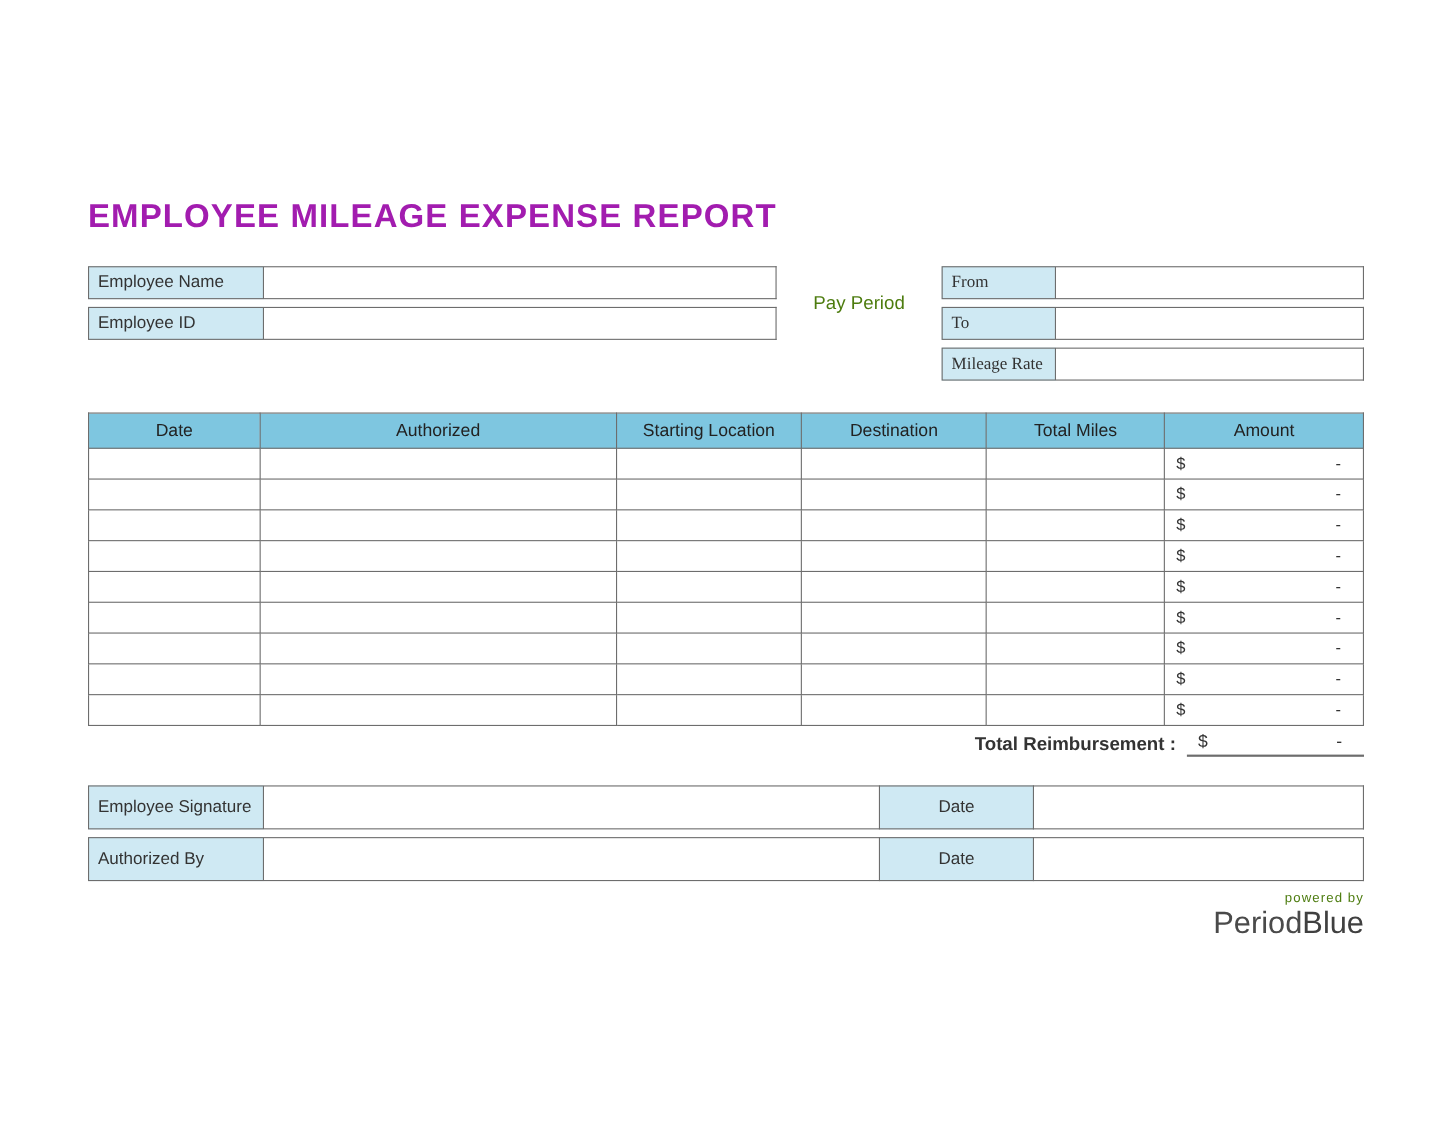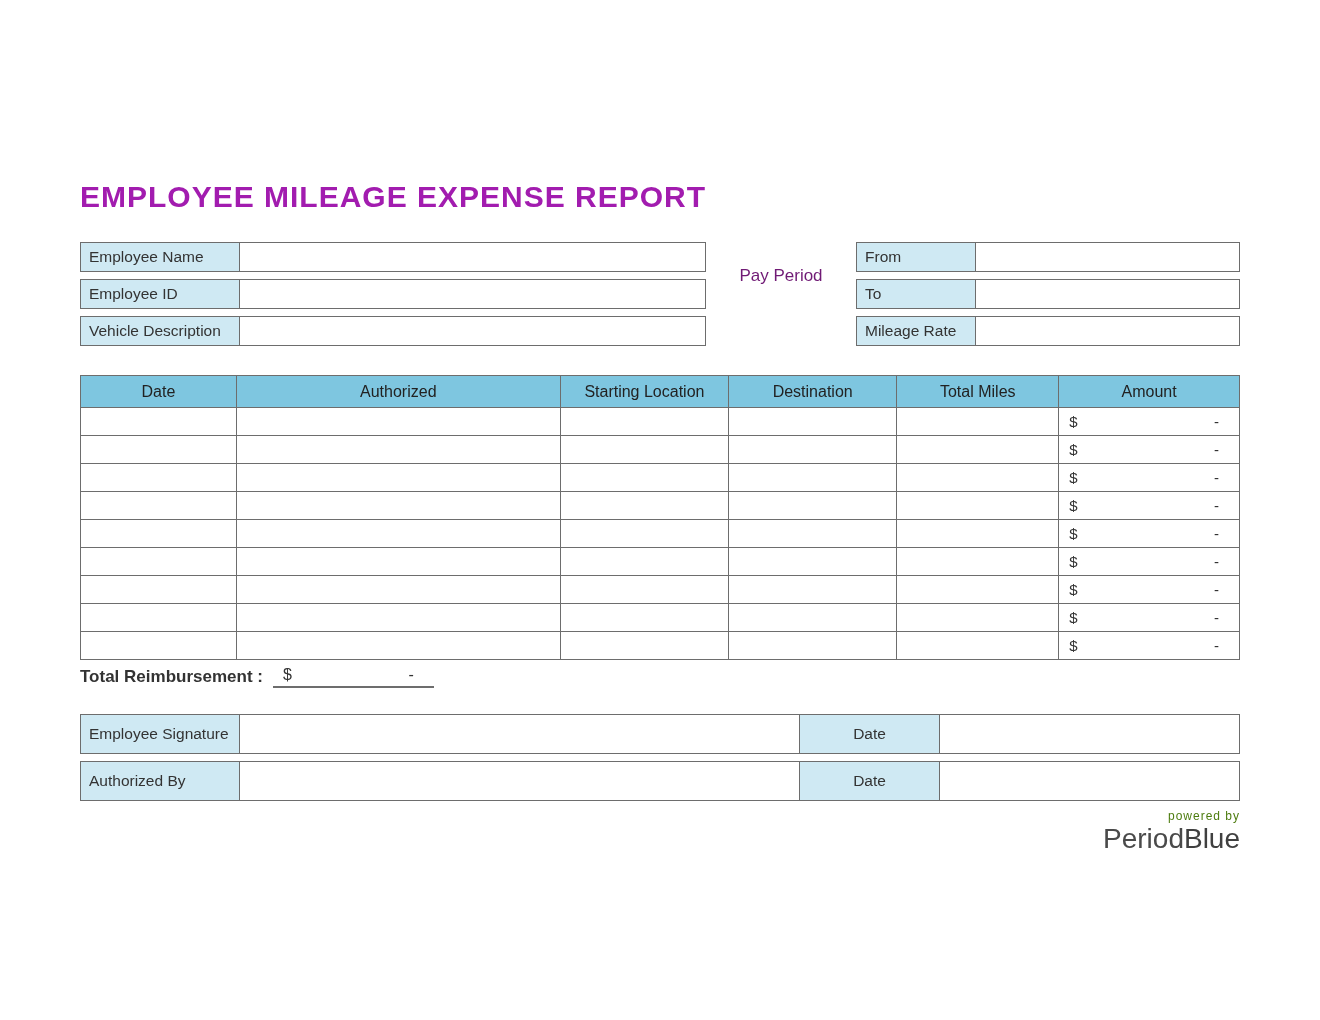--- a/index.html
+++ b/index.html
@@ -23,39 +23,39 @@
     align-items: flex-start;
     gap: 0;
     margin-bottom: 22px;
   }
   .left-info { width: 626px; }
   .pay-period-label {
     width: 150px;
     text-align: center;
     padding-top: 24px;
     font-size: 17px;
-    color: #701a75;
+    color: #4d7c0f;
   }
   .right-info { flex: 1; margin-left: 0; }
   .fld-row {
     display: flex;
     height: 30px;
     margin-bottom: 7px;
   }
   .fld-label {
     background: #cfe9f3;
     border: 1px solid #6d6d6d;
     padding: 0 8px;
     display: flex;
     align-items: center;
     font-size: 15.5px;
     color: #333;
   }
   .fld-label.w1 { width: 160px; }
-  .fld-label.w2 { width: 120px; }
+  .fld-label.w2 { width: 104px; font-family: Liberation Serif, serif; }
   .fld-value {
     flex: 1;
     border: 1px solid #6d6d6d;
     border-left: none;
     background: #fff;
   }
   table.main {
     width: 100%;
     border-collapse: collapse;
     table-layout: fixed;
@@ -76,21 +76,21 @@
   }
   .col-date { width: 12.5%; }
   .col-desc { width: 26%; }
   .col-start { width: 13.5%; }
   .col-dest { width: 13.5%; }
   .col-miles { width: 13%; }
   .col-amount { width: 14.5%; }
   .amount-cell { display: flex; justify-content: space-between; padding: 0 20px 0 10px; }
   .total-row {
     display: flex;
-    justify-content: flex-start;
+    justify-content: flex-end;
     align-items: center;
     margin-top: 6px;
     margin-bottom: 26px;
     gap: 10px;
   }
   .total-label { font-weight: 700; font-size: 17px; }
   .total-value {
     width: 161px;
     border-bottom: 2px solid #6d6d6d;
     display: flex;
@@ -141,24 +141,20 @@
 <h1 class="title">EMPLOYEE MILEAGE EXPENSE REPORT</h1>
 
 <div class="info-row">
   <div class="left-info">
     <div class="fld-row">
       <div class="fld-label w1">Employee Name</div>
       <div class="fld-value"></div>
     </div>
     <div class="fld-row">
       <div class="fld-label w1">Employee ID</div>
-      <div class="fld-value"></div>
-    </div>
-    <div class="fld-row">
-      <div class="fld-label w1">Vehicle Description</div>
       <div class="fld-value"></div>
     </div>
   </div>
   <div class="pay-period-label">Pay Period</div>
   <div class="right-info">
     <div class="fld-row">
       <div class="fld-label w2">From</div>
       <div class="fld-value"></div>
     </div>
     <div class="fld-row">

